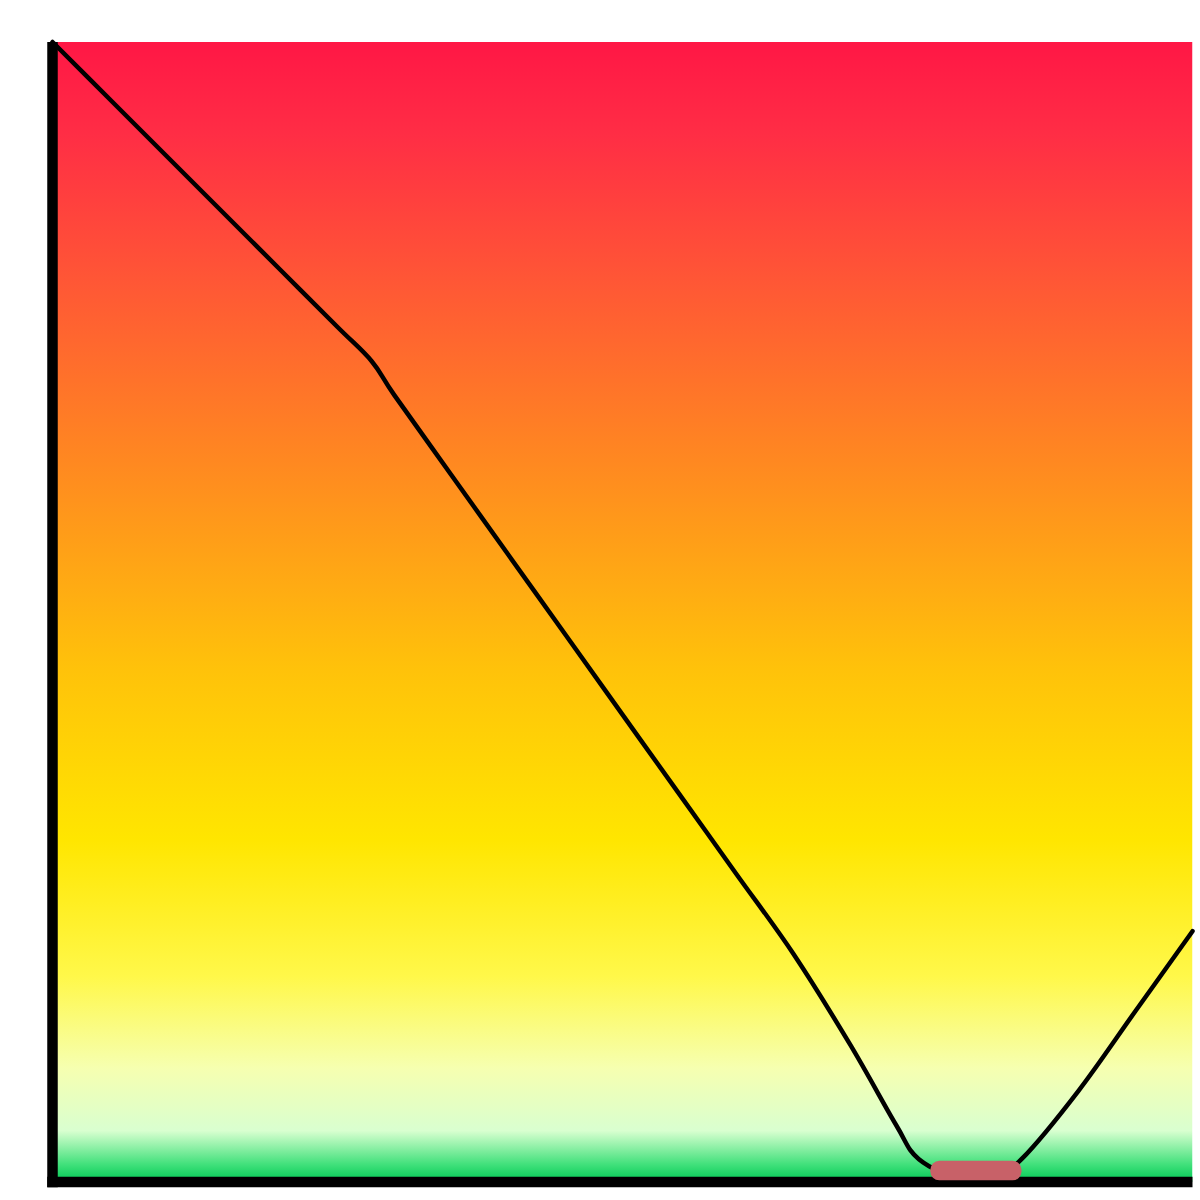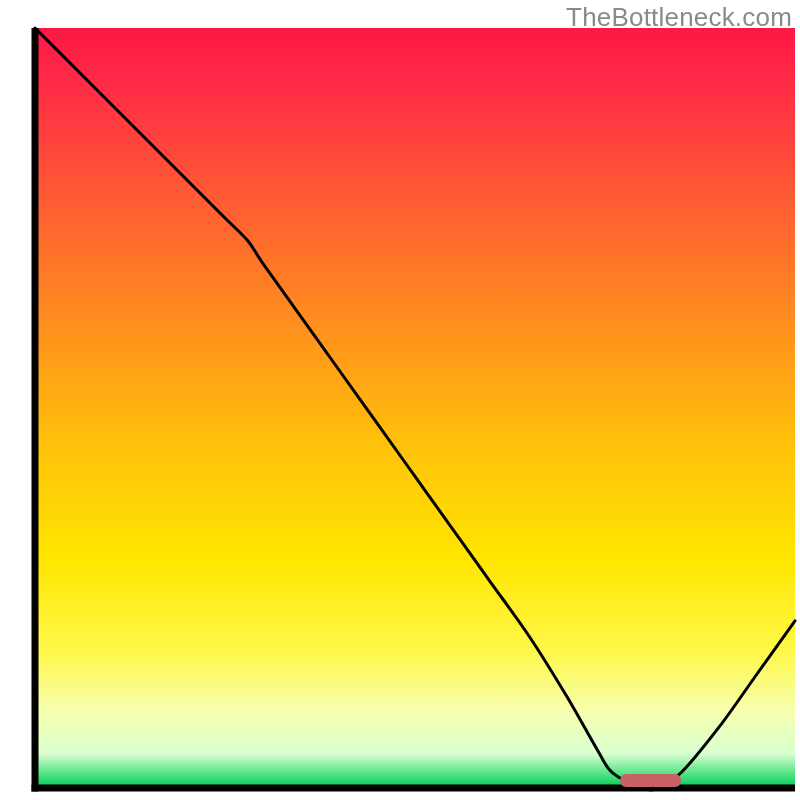--- a/index.html
+++ b/index.html
@@ -24,21 +24,20 @@
     color: #8a8a8a;
     font-weight: 500;
     letter-spacing: 0.2px;
   }
   svg { display: block; }
 </style>
 </head>
 <body>
 
 <div class="frame">
-  <div class="watermark">TheBottleneck.com</div>
 
   <svg id="chart-svg" width="800" height="800" viewBox="0 0 800 800">
     <defs>
       <linearGradient id="bg-grad" x1="0" y1="0" x2="0" y2="1">
           <stop offset="0%" stop-color="#ff1745"></stop>
           <stop offset="8%" stop-color="#ff2d45"></stop>
           <stop offset="22%" stop-color="#ff5a34"></stop>
           <stop offset="38%" stop-color="#ff8c1f"></stop>
           <stop offset="55.00000000000001%" stop-color="#ffc20a"></stop>
           <stop offset="70%" stop-color="#ffe600"></stop>

